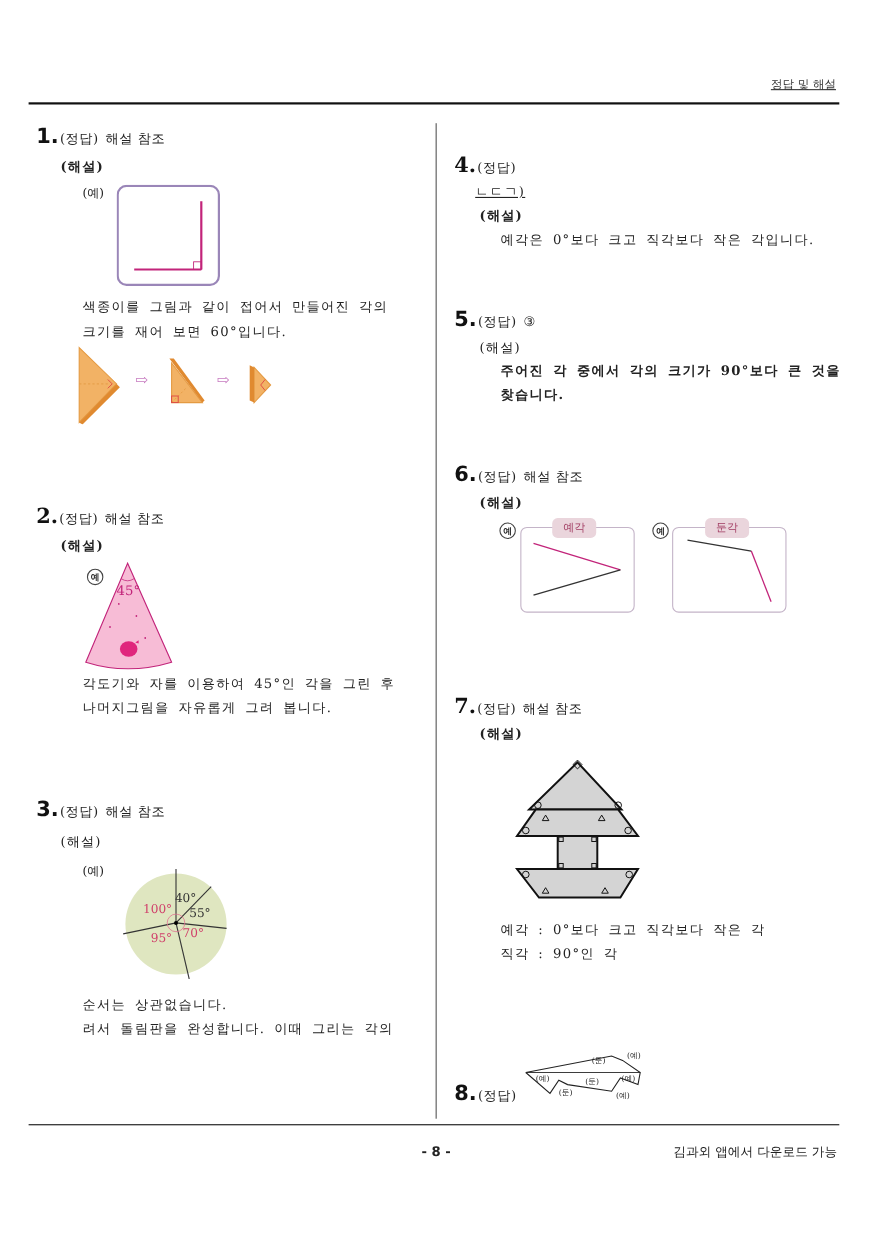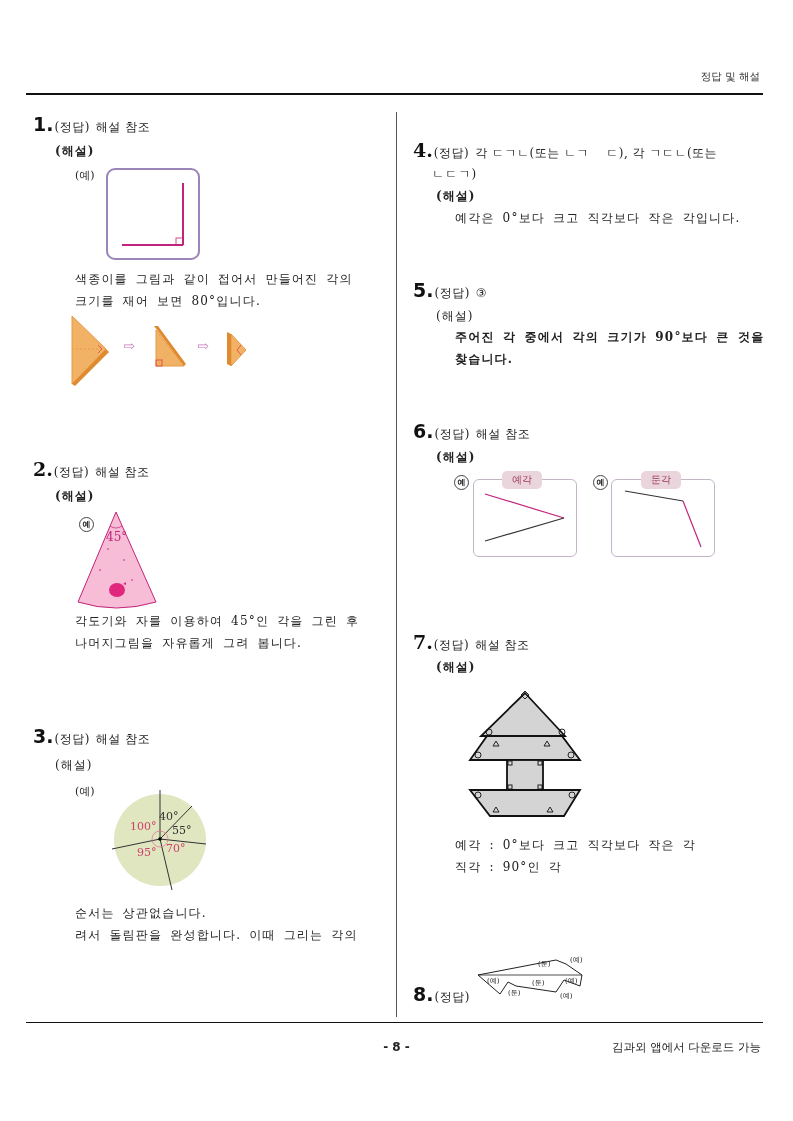--- a/index.html
+++ b/index.html
@@ -1,19 +1,19 @@
 <!DOCTYPE html>
 <html><head>
 <meta charset="utf-8">
 <style>
   html, body { margin:0; padding:0; background:#ffffff; }
   body { width:793px; height:1121px; position:relative; overflow:hidden;
          font-family:"DejaVu Serif", "Liberation Serif", serif; color:#222; }
   .abs { position:absolute; }
-  .hdr-title { right:33px; top:70px; font-family:"DejaVu Sans","Liberation Sans",sans-serif; font-size:10.5px; color:#333; }
+  .hdr-title { right:33px; top:70px; font-family:"DejaVu Sans","Liberation Sans",sans-serif; font-size:10.5px; color:#333;text-decoration:underline; }
   .hdr-rule { left:26px; top:93px; width:737px; height:2px; background:#111; }
   .col-divider { left:396px; top:112px; width:1px; height:905px; background:#555; }
   .ftr-rule { left:26px; top:1022px; width:737px; height:1px; background:#111; }
   .ftr-page { left:0; width:793px; top:1040px; text-align:center; font-family:"DejaVu Sans","Liberation Sans",sans-serif; font-weight:bold; font-size:12px; }
   .ftr-note { right:32px; top:1040px; font-family:"DejaVu Sans","Liberation Sans",sans-serif; font-size:11.5px; color:#222; }
 
   .qnum { font-family:"DejaVu Sans","Liberation Sans",sans-serif; font-weight:bold; font-size:19px; color:#111; }
   .qhead { display:flex; align-items:baseline; white-space:nowrap; }
   .qhead .ans { font-size:12px; margin-left:1px; letter-spacing:0.5px; }
   .tag { font-size:12px; letter-spacing:1px; }
@@ -42,21 +42,21 @@
 <div class="abs" style="left:106px;top:168px;">
   <svg width="95" height="93" viewBox="0 0 95 93">
     <rect x="1" y="1" width="92" height="90" rx="8" fill="#fff" stroke="#9a86b8" stroke-width="2"></rect>
     <line x1="77" y1="15" x2="77" y2="77" stroke="#c2247a" stroke-width="2"></line>
     <line x1="16" y1="77" x2="77" y2="77" stroke="#c2247a" stroke-width="2"></line>
     <rect x="70" y="70" width="7" height="7" fill="none" stroke="#c2247a" stroke-width="0.8"></rect>
   </svg>
 </div>
 <div class="abs para" style="left:75px;top:268px;">
   <div>색종이를 그림과 같이 접어서 만들어진 각의</div>
-  <div>크기를 재어 보면 80°입니다.</div>
+  <div>크기를 재어 보면 60°입니다.</div>
 </div>
 <div class="abs" style="left:70px;top:314px;">
   <svg width="180" height="72" viewBox="0 0 180 72">
     <polygon points="2,2 36,35 2,70" fill="#f2b265" stroke="#e49a42" stroke-width="1"></polygon>
     <polygon points="2,70 36,35 39,38 5,72" fill="#e08a30"></polygon>
     <line x1="2" y1="35" x2="30" y2="35" stroke="#e49a42" stroke-dasharray="2,2" stroke-width="0.8"></line>
     <polyline points="28,31 32,35 28,39" fill="none" stroke="#d44" stroke-width="0.8"></polyline>
     <polygon points="86,16 86,52 114,52" fill="#f2b265" stroke="#e49a42" stroke-width="1"></polygon>
     <polygon points="84,12 88,12 116,50 114,52" fill="#e08a30"></polygon>
     <line x1="86" y1="52" x2="100" y2="38" stroke="#e49a42" stroke-dasharray="2,2" stroke-width="0.8"></line>
@@ -121,23 +121,22 @@
 <div class="abs" style="left:137px;top:846px;font-size:11px;color:#d0406a;">95°</div>
 <div class="abs" style="left:166px;top:842px;font-size:11px;color:#d0406a;">70°</div>
 <div class="abs para" style="left:75px;top:902px;">
   <div>순서는 상관없습니다.</div>
   <div>려서 돌림판을 완성합니다. 이때 그리는 각의</div>
 </div>
 
 <div class="abs qhead" style="left:413px;top:139px;">
   <span class="qnum" style="font-family:'DejaVu Serif',serif;">4.</span>
   <span class="ans">(정답)</span>
-  <span class="ans" style="margin-left:6px;white-space:pre;">각 ㄷㄱㄴ(또는 ㄴㄱ    ㄷ), 각 ㄱㄷㄴ(또는</span>
-</div>
-<div class="abs ans para" style="left:432px;top:163px;">ㄴㄷㄱ)</div>
+</div>
+<div class="abs ans para" style="left:432px;top:163px;text-decoration:underline;">ㄴㄷㄱ)</div>
 <div class="abs tag bold" style="left:436px;top:188px;">(해설)</div>
 <div class="abs para" style="left:455px;top:207px;">예각은 0°보다 크고 직각보다 작은 각입니다.</div>
 
 <div class="abs qhead" style="left:413px;top:279px;">
   <span class="qnum">5.</span>
   <span class="ans">(정답)</span>
   <span class="ans" style="margin-left:6px;">③</span>
 </div>
 <div class="abs tag" style="left:436px;top:308px;">(해설)</div>
 <div class="abs para" style="left:455px;top:326px;font-weight:bold;">

